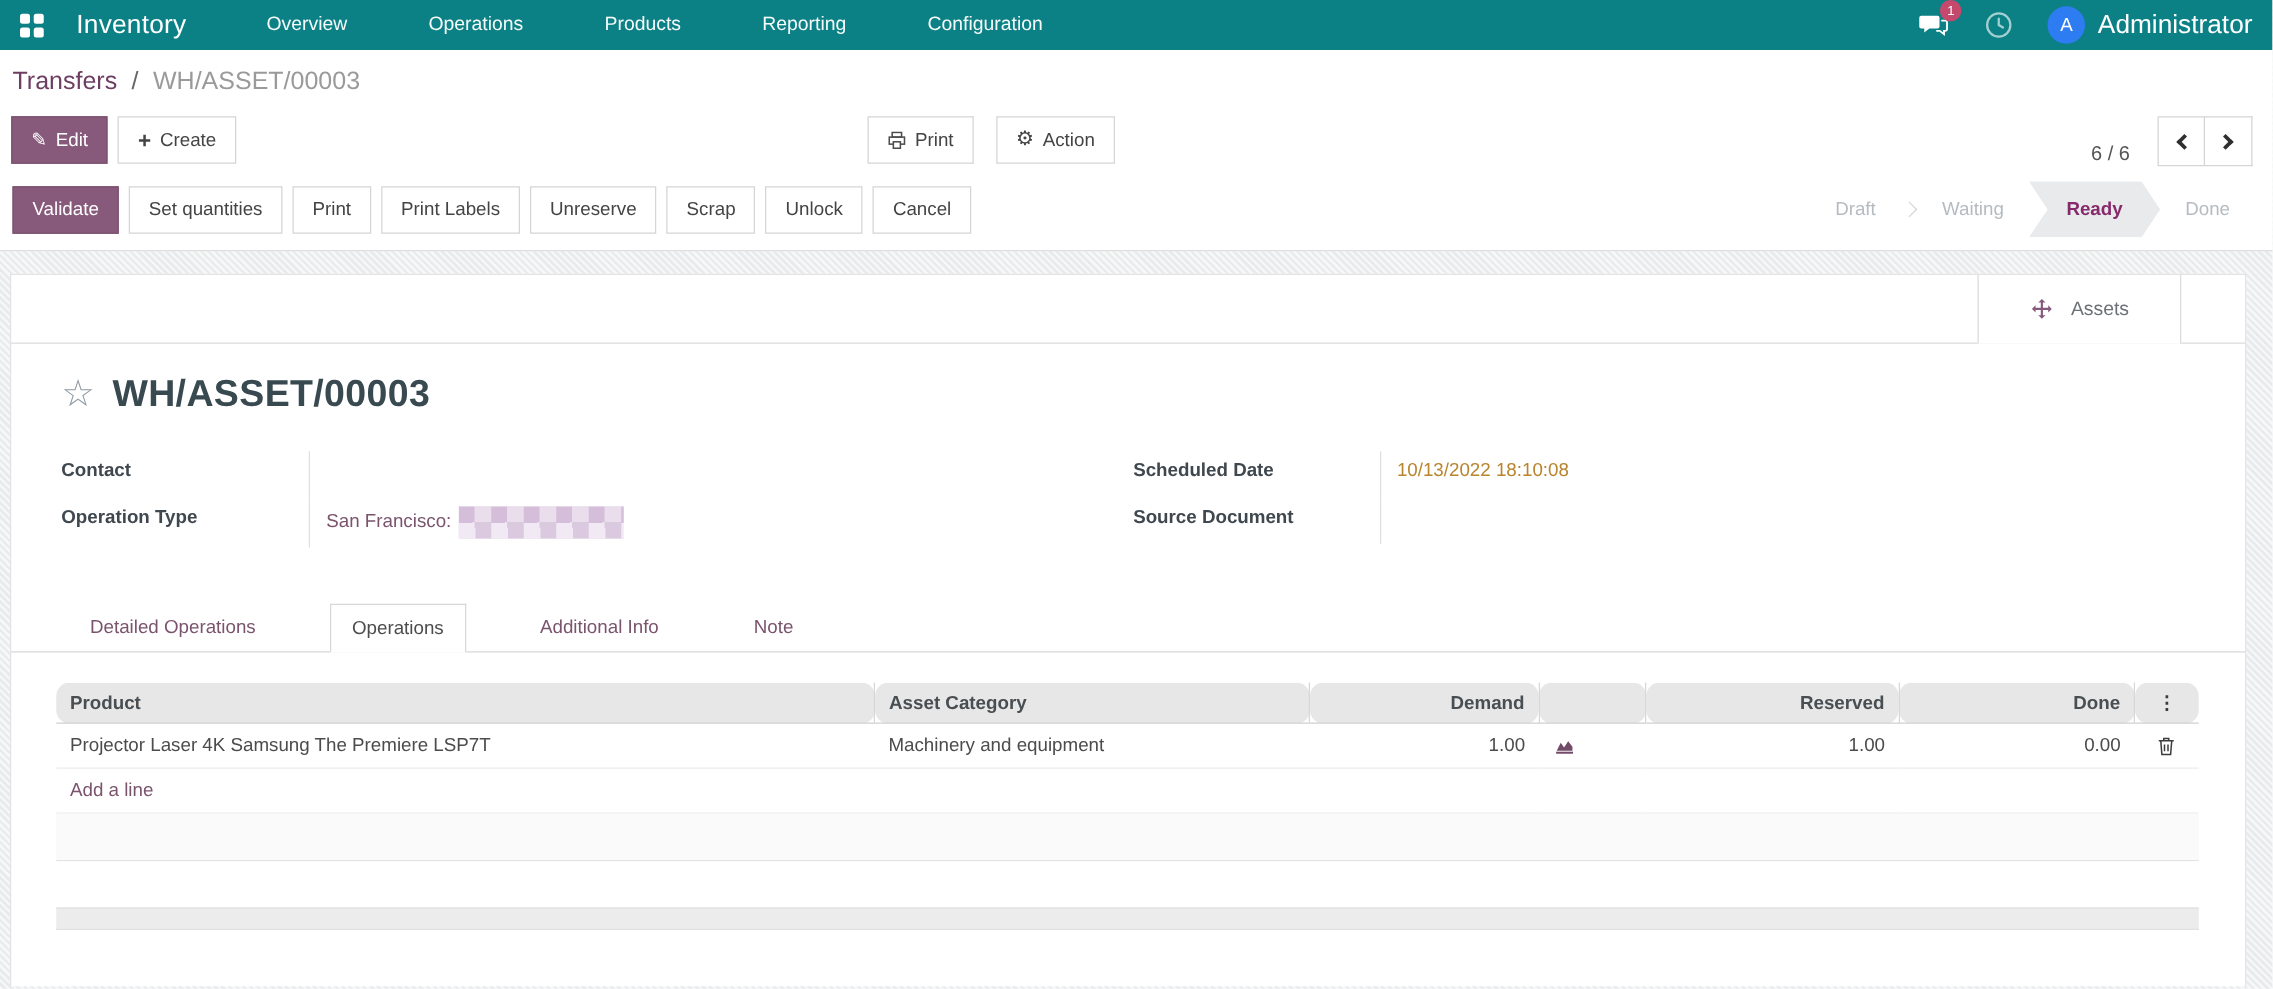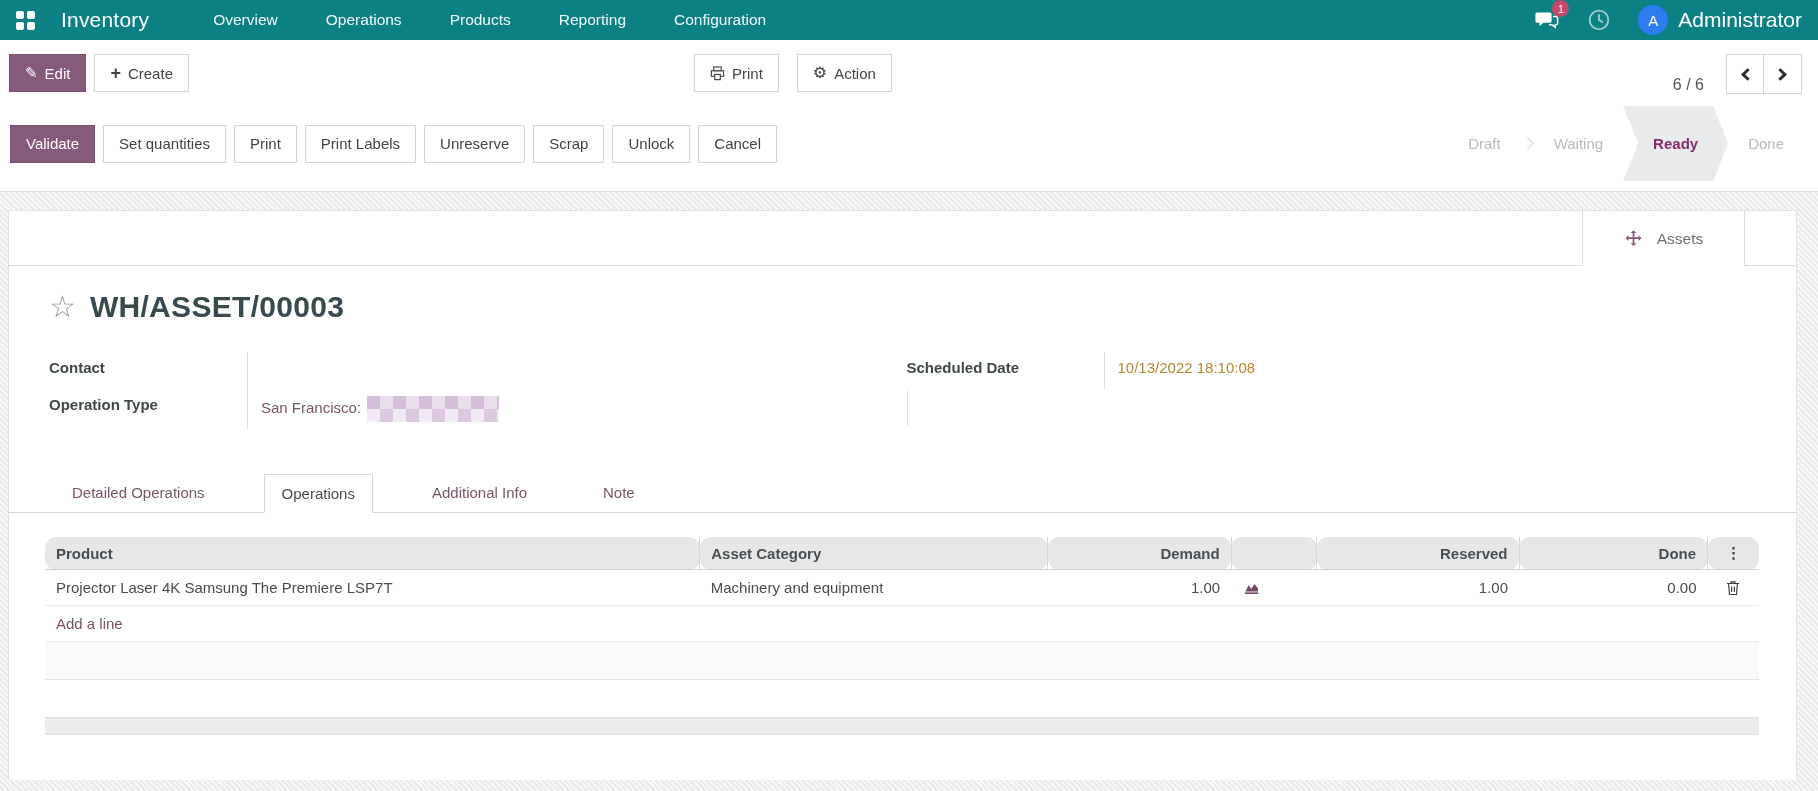--- a/index.html
+++ b/index.html
@@ -13,21 +13,21 @@
   }
 
   
   .navbar {
     height: 40px; background: #0c8185; display: flex; align-items: center;
     padding: 0 16px; color: #fff;
   }
   .apps-grid { display: grid; grid-template-columns: 8px 8px; grid-gap: 3px; cursor: pointer; }
   .apps-grid span { width: 8px; height: 8px; background: #fff; border-radius: 2px; display:block; }
   .brand { font-size: 21px; margin-left: 26px; letter-spacing: .2px; cursor: pointer; }
-  .nav-menu { display: flex; margin-left: 62px; gap: 44px; }
+  .nav-menu { display: flex; margin-left: 62px; gap: 61px; }
   .nav-item { font-size: 15.5px; color: rgba(255,255,255,.96); cursor: pointer; padding: 10px 2px; }
   .nav-right { margin-left: auto; display: flex; align-items: center; gap: 26px; }
   .icon-btn { position: relative; width: 26px; height: 26px; display:flex; align-items:center; justify-content:center; cursor:pointer; }
   .badge {
     position: absolute; top: -7px; right: -9px; min-width: 17px; height: 17px;
     background: #c5496d; border-radius: 50%; font-size: 10.5px; color:#fff;
     display:flex; align-items:center; justify-content:center; padding: 0 3px;
   }
   .user { display: flex; align-items: center; gap: 10px; cursor: pointer; }
   .avatar {
@@ -61,21 +61,21 @@
   .chev.left  { transform: rotate(135deg); margin-left: 4px; }
   .chev.right { transform: rotate(-45deg); margin-right: 4px; }
 
   .status-row { display: flex; align-items: center; justify-content: space-between; padding: 0 0 10px 2px; }
   .status-buttons { display: flex; gap: 8px; }
   .pipeline { display: flex; align-items: center; margin-right: 6px; }
   .state { padding: 9px 20px; font-size: 15px; color: #b6bbc0; cursor: pointer; }
   .state.active {
     color: #872a6c; font-weight: 700; background: #e8eaec;
     clip-path: polygon(0 0, calc(100% - 15px) 0, 100% 50%, calc(100% - 15px) 100%, 0 100%, 15px 50%);
-    padding: 29px 30px;
+    padding: 14px 30px;
   }
   .chev-sep { width: 9px; height: 9px; border-top: 1px solid #d3d6d9; border-right: 1px solid #d3d6d9; transform: rotate(45deg); margin: 0 2px; }
 
   
   .sheet {
     background: #fff; margin: 18px 21px 0 8px; min-height: 570px; position: relative;
     border: 1px solid #e3e3e3; border-bottom: none;
   }
   .sheet-top { height: 55px; border-bottom: 1px solid #dcdcdc; position: relative; }
   .smart-btn {
@@ -166,20 +166,25 @@
       </svg>
     </div>
     <div class="user">
       <div class="avatar">A</div>
       <div class="user-name">Administrator</div>
     </div>
   </div>
 </div>
 
 <div class="control-panel">
+  <div class="breadcrumb">
+    <span class="crumb-link">Transfers</span>
+    <span class="crumb-sep">/</span>
+    <span class="crumb-current">WH/ASSET/00003</span>
+  </div>
 
   <div class="action-row">
     <div class="left-actions">
       <button class="btn btn-primary">
         <span>✎</span>
         <span>Edit</span>
       </button>
       <button class="btn">
         <span style="font-weight:700;font-size:18px;line-height:1;">+</span>
         <span>Create</span>
@@ -263,20 +268,21 @@
       </div>
     </div>
     <div class="fcol right">
       <div class="frow">
         <div class="flabel">Scheduled Date</div>
         <div class="fvalue">
           <span class="date-val">10/13/2022 18:10:08</span>
         </div>
       </div>
       <div class="frow">
+        <div class="flabel">Source Document</div>
         <div class="fvalue"></div>
       </div>
     </div>
   </div>
 
   <div class="tab-bar">
     <div class="tab">Detailed Operations</div>
     <div class="tab active">Operations</div>
     <div class="tab">Additional Info</div>
     <div class="tab">Note</div>

